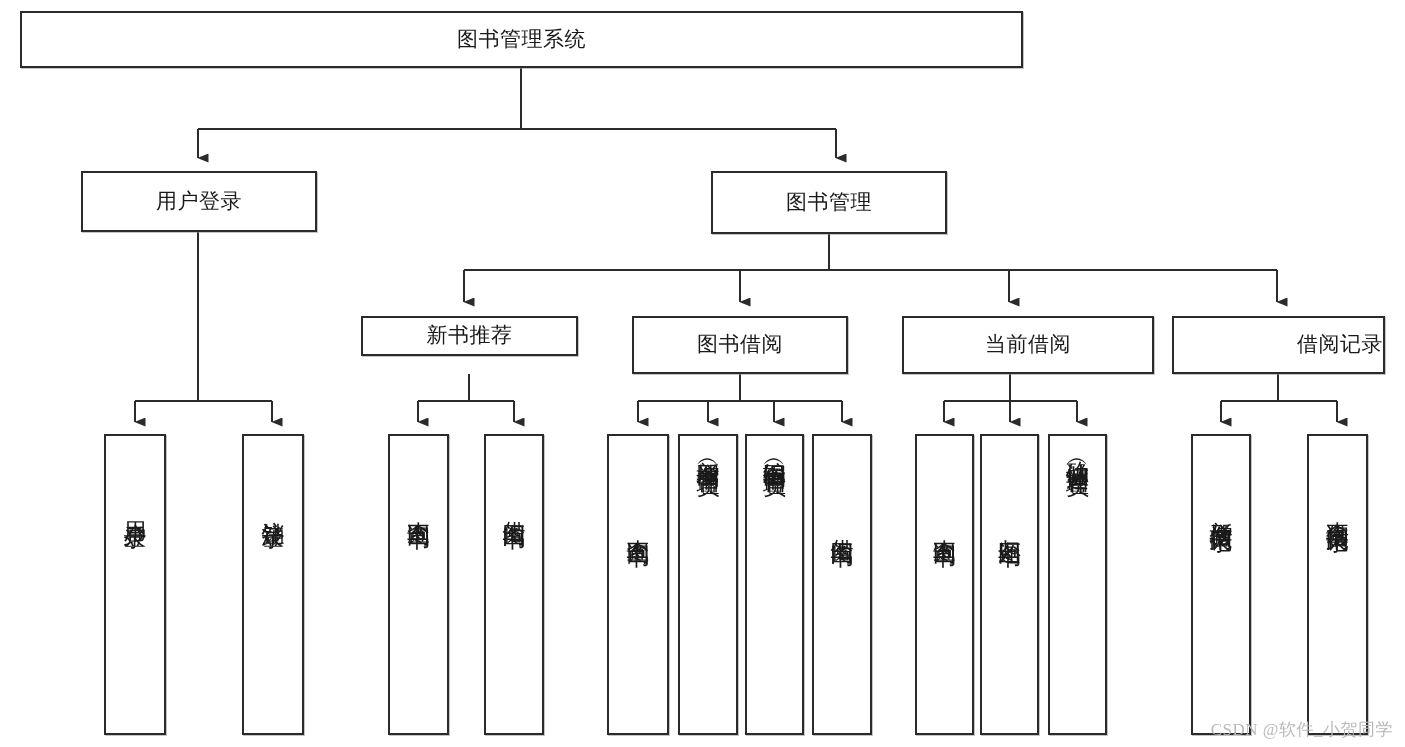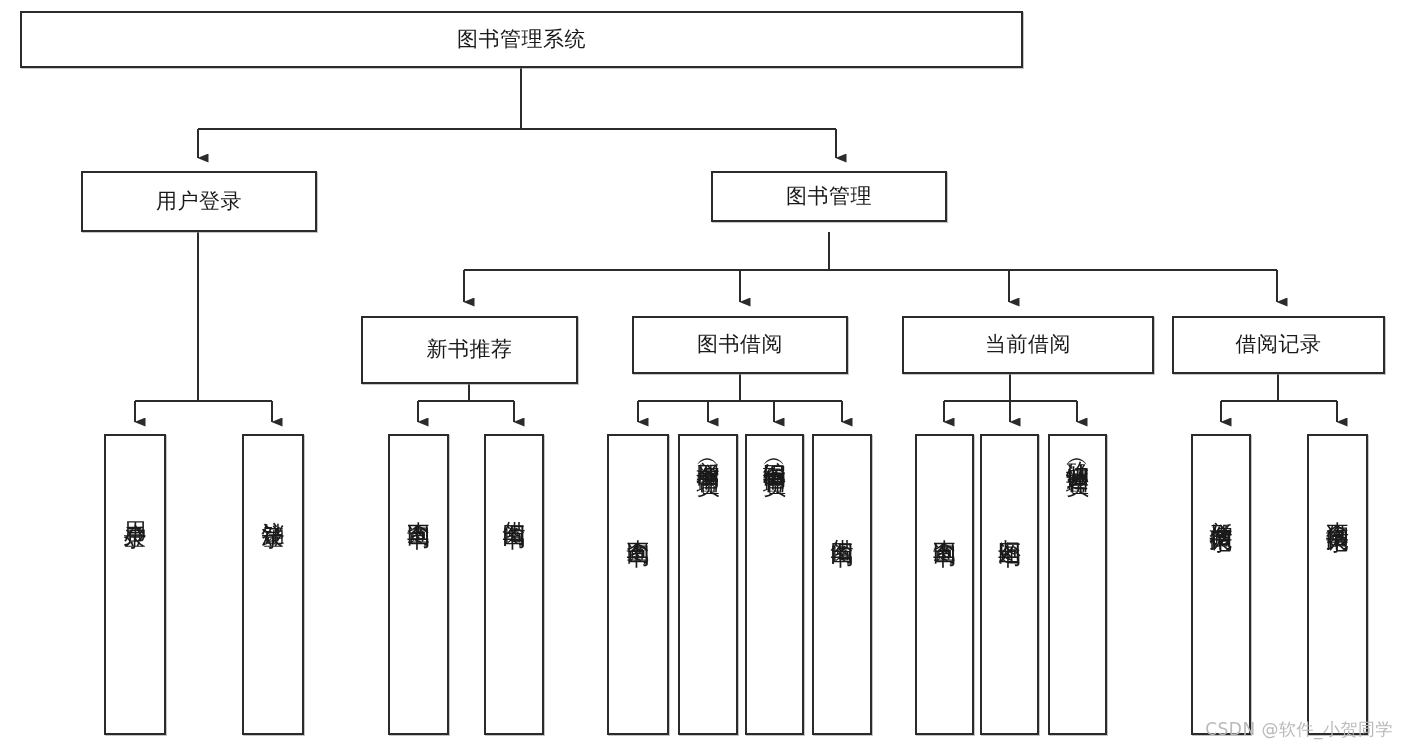--- a/index.html
+++ b/index.html
@@ -62,20 +62,21 @@
     margin-top: 78px;
   }
   .watermark {
     position: absolute;
     right: 12px;
     bottom: 6px;
     font-size: 17px;
     color: #b9b9b9;
     white-space: nowrap;
     letter-spacing: 0.5px;
+    font-family: Liberation Serif, serif;
   }
 </style>
 </head>
 <body>
 
 <div id="canvas">
 
   <svg id="connectors" viewBox="0 0 1405 747" xmlns="http://www.w3.org/2000/svg">
     <defs>
       <marker id="arrow" markerWidth="9" markerHeight="11" refX="4.5" refY="10.5" orient="auto" markerUnits="userSpaceOnUse">
@@ -127,33 +128,33 @@
   </svg>
 
   <div class="node horiz" id="node-root" style="left: 20px; top: 11px; width: 1003px; height: 57px;">
     <span class="label">图书管理系统</span>
   </div>
 
   <div id="generated">
       <div class="node horiz" style="left: 81px; top: 171px; width: 236px; height: 61px;">
         <span class="label">用户登录</span>
       </div>
-      <div class="node horiz" style="left: 711px; top: 171px; width: 236px; height: 51px;">
+      <div class="node horiz" style="left: 711px; top: 171px; width: 236px; height: 63px;">
         <span class="label">图书管理</span>
       </div>
-      <div class="node horiz" style="left: 361px; top: 316px; width: 217px; height: 68px;">
+      <div class="node horiz" style="left: 361px; top: 316px; width: 217px; height: 40px;">
         <span class="label">新书推荐</span>
       </div>
       <div class="node horiz" style="left: 632px; top: 316px; width: 216px; height: 58px; font-family: Liberation Serif, serif;">
         <span class="label">图书借阅</span>
       </div>
       <div class="node horiz" style="left: 902px; top: 316px; width: 252px; height: 58px;">
         <span class="label">当前借阅</span>
       </div>
-      <div class="node horiz" style="left: 1172px; top: 316px; width: 213px; height: 58px;">
+      <div class="node horiz" style="left: 1172px; top: 316px; width: 213px; height: 58px; justify-content: flex-end;">
         <span class="label">借阅记录</span>
       </div>
       <div class="node vert mid" style="left: 104px; top: 434px; width: 62px; height: 301px;">
         <span class="label">用户登录</span>
       </div>
       <div class="node vert mid" style="left: 242px; top: 434px; width: 62px; height: 301px;">
         <span class="label">注销登录</span>
       </div>
       <div class="node vert mid" style="left: 388px; top: 434px; width: 61px; height: 301px;">
         <span class="label">查询图书</span>

